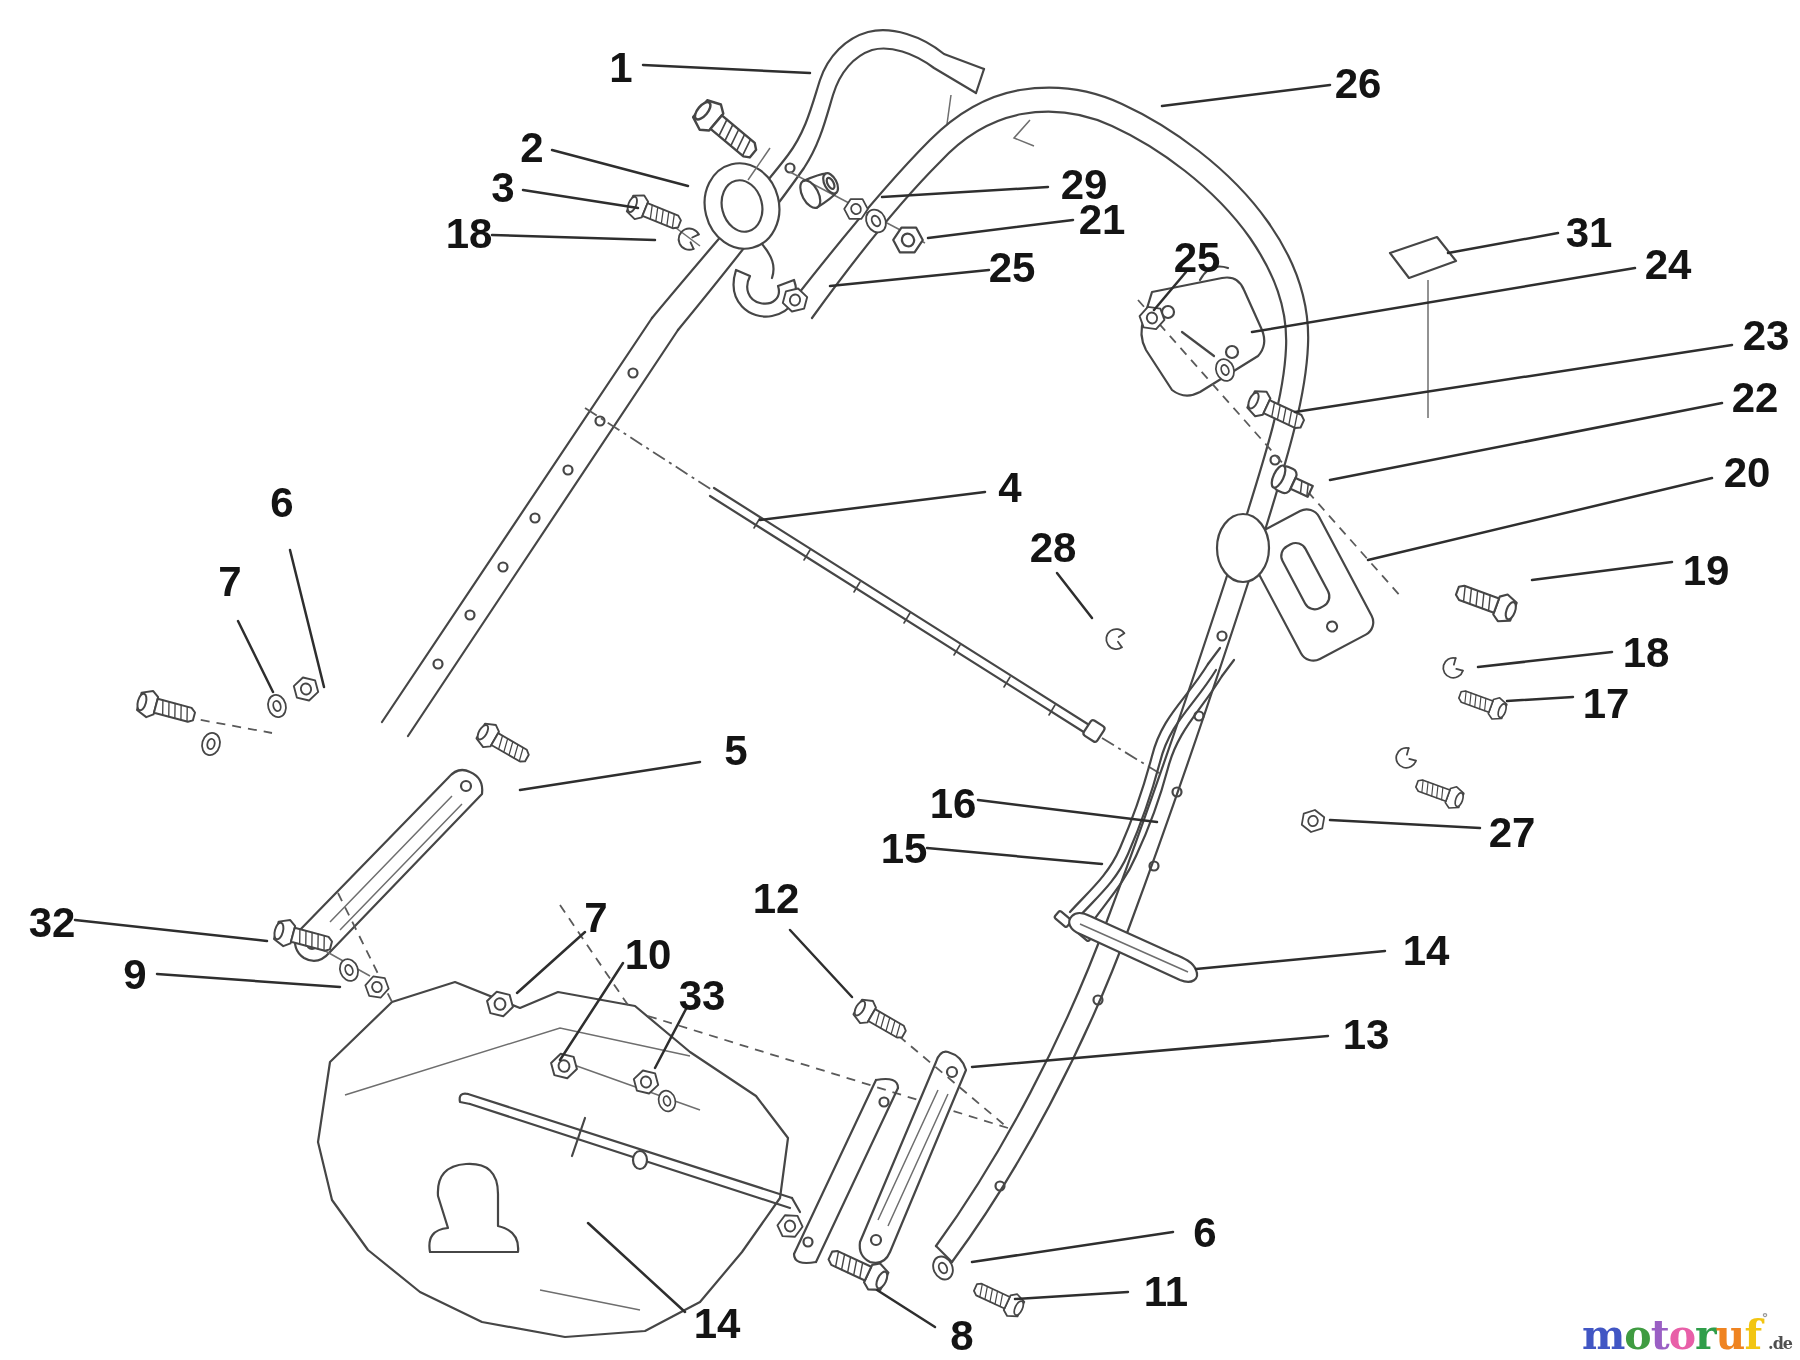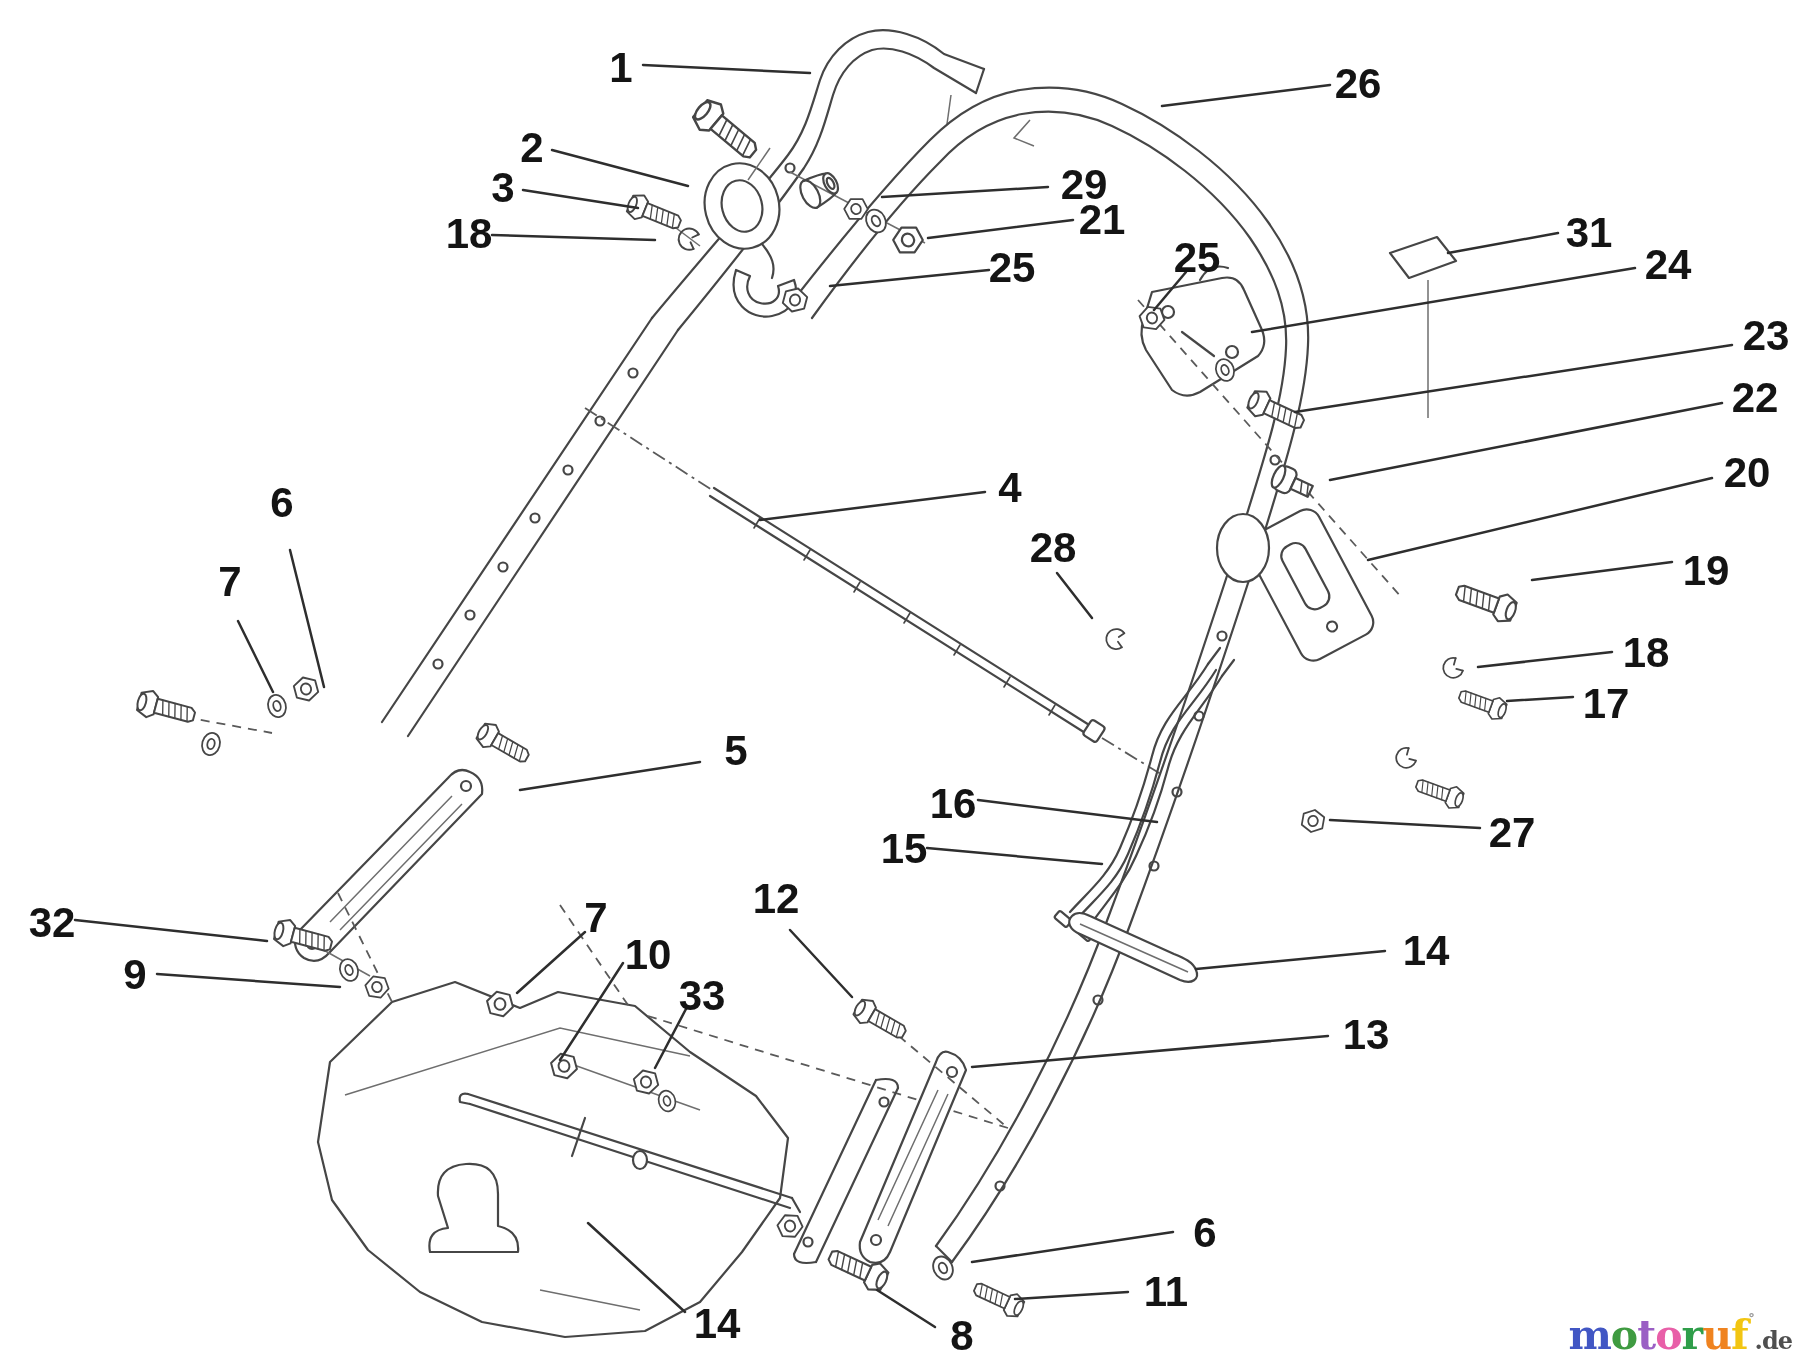--- a/index.html
+++ b/index.html
@@ -17,21 +17,21 @@
     font-family:"Liberation Sans",sans-serif;font-weight:700;
     fill:#141414;
   }
   .leader{stroke:#2e2e2e;stroke-width:2.5;fill:none;stroke-linecap:round;}
   #watermark{
     position:absolute;right:8px;bottom:4px;
     font-family:"DejaVu Serif","Liberation Serif",serif;
     font-weight:700;font-size:41px;letter-spacing:-1px;line-height:1;
     user-select:none;
   }
-  #watermark .suffix{font-size:24px;font-weight:700;}
+  #watermark .suffix{font-size:16px;font-weight:700;}
   #watermark .regmark{font-size:16px;vertical-align:top;}
 </style>
 </head>
 <body>
 
 <div class="canvas">
 
   <svg width="1800" height="1360" viewBox="0 0 1800 1360">
     <defs>
       <symbol id="sym-bolt" overflow="visible">

